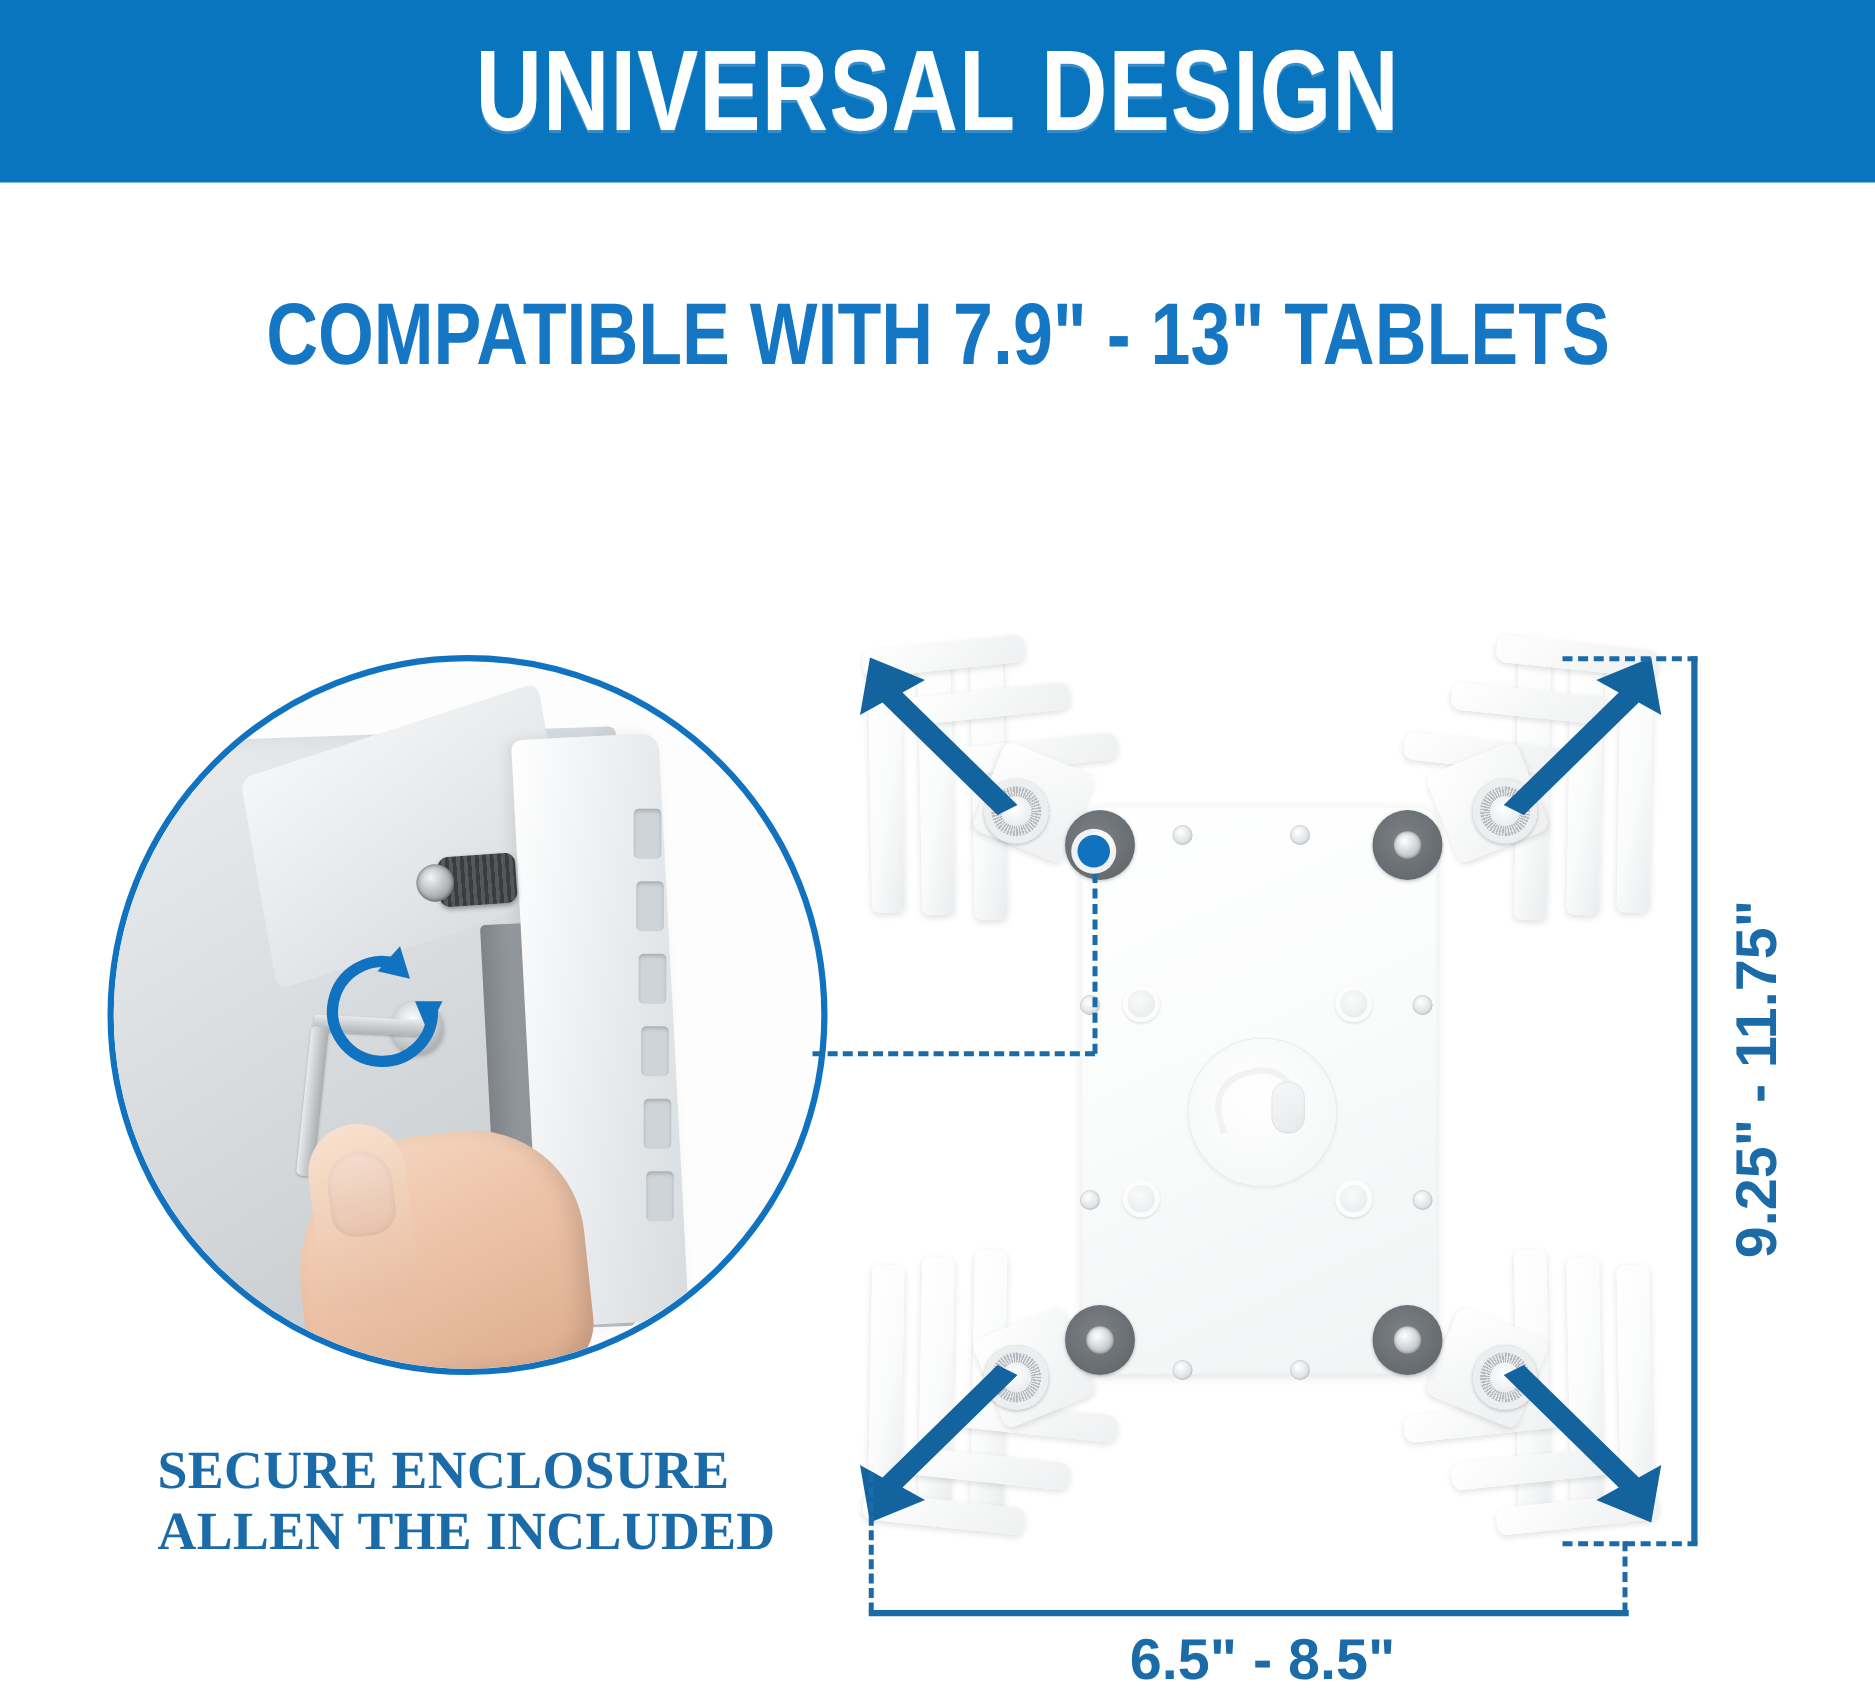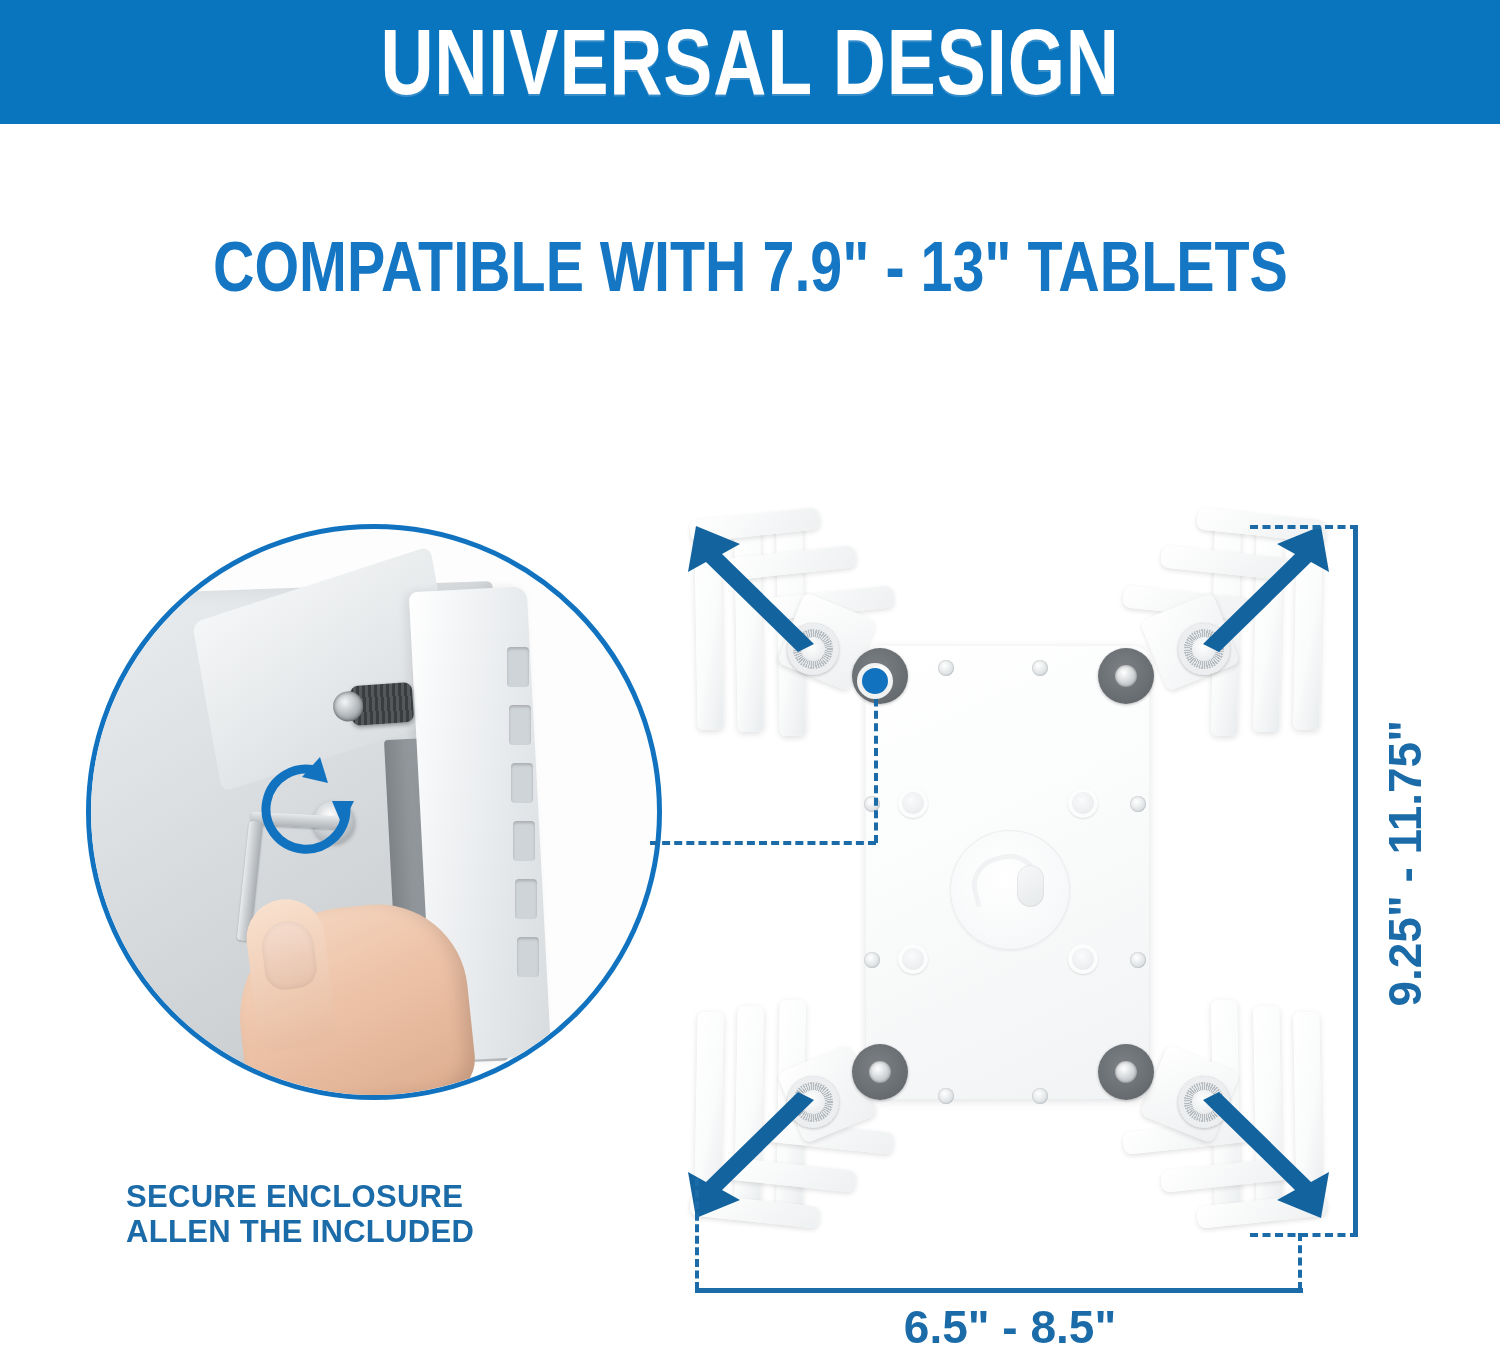--- a/index.html
+++ b/index.html
@@ -13,21 +13,21 @@
     position: relative;
     overflow: hidden;
     font-family: "Liberation Sans", sans-serif;
   }
 
   
   #header-banner {
     position: absolute;
     left: 0; top: 0;
     width: 1500px;
-    height: 124px;
+    height: 146px;
     background: #0a75bf;
     display: flex;
     align-items: center;
     justify-content: center;
     box-sizing: border-box;
   }
   #header-banner .title {
     color: #ffffff;
     font-family: "Liberation Sans Narrow", "Liberation Sans", sans-serif;
     font-weight: bold;
@@ -191,26 +191,25 @@
     transform: rotate(-7deg);
     box-shadow: inset 0 0 6px rgba(0,0,0,.08);
   }
 
   
   #inset-caption {
     position: absolute;
     left: 126px; top: 1152px;
     width: 500px;
     color: #1b6ba8;
-    font-family: Liberation Sans, sans-serif;
+    font-family: Liberation Serif, serif;
     font-weight: bold;
-    font-size: 31px;
+    font-size: 43px;
     line-height: 1.14;
     letter-spacing: .3px;
-    margin-top: 27px;
   }
   #inset-caption .l1, #inset-caption .l2 { text-align: left; }
   #inset-caption .l3 { text-align: center; }
 
   
   #product-stage {
     position: absolute;
     left: 660px; top: 500px;
     width: 700px; height: 790px;
   }

